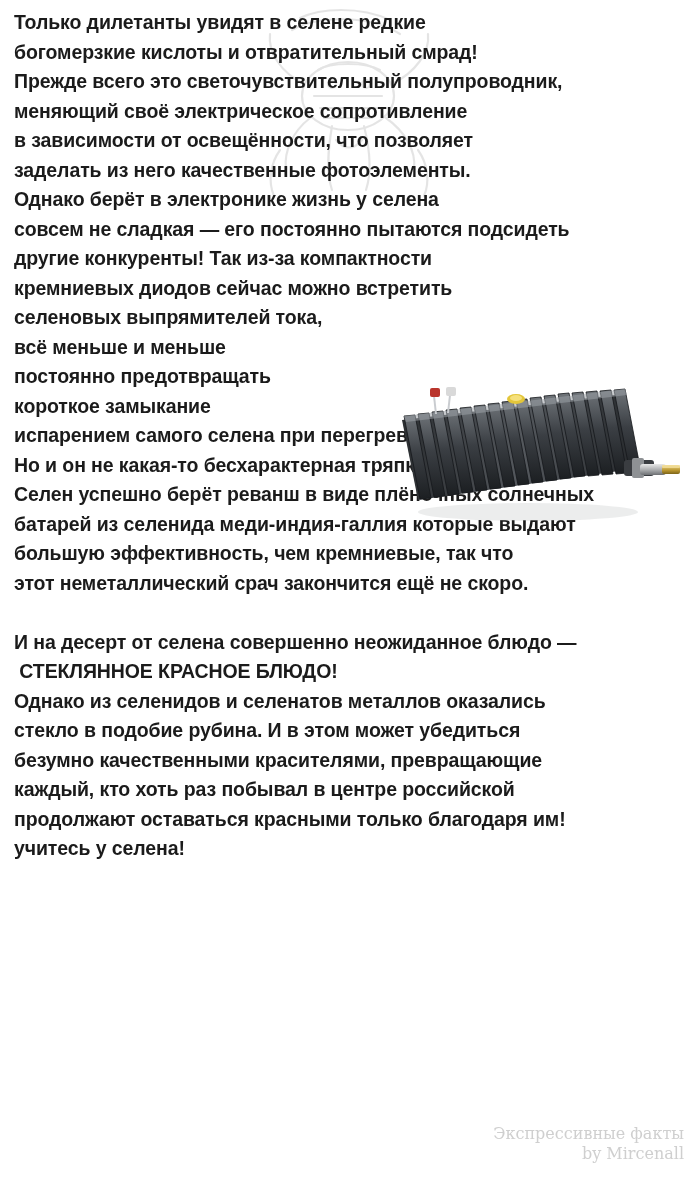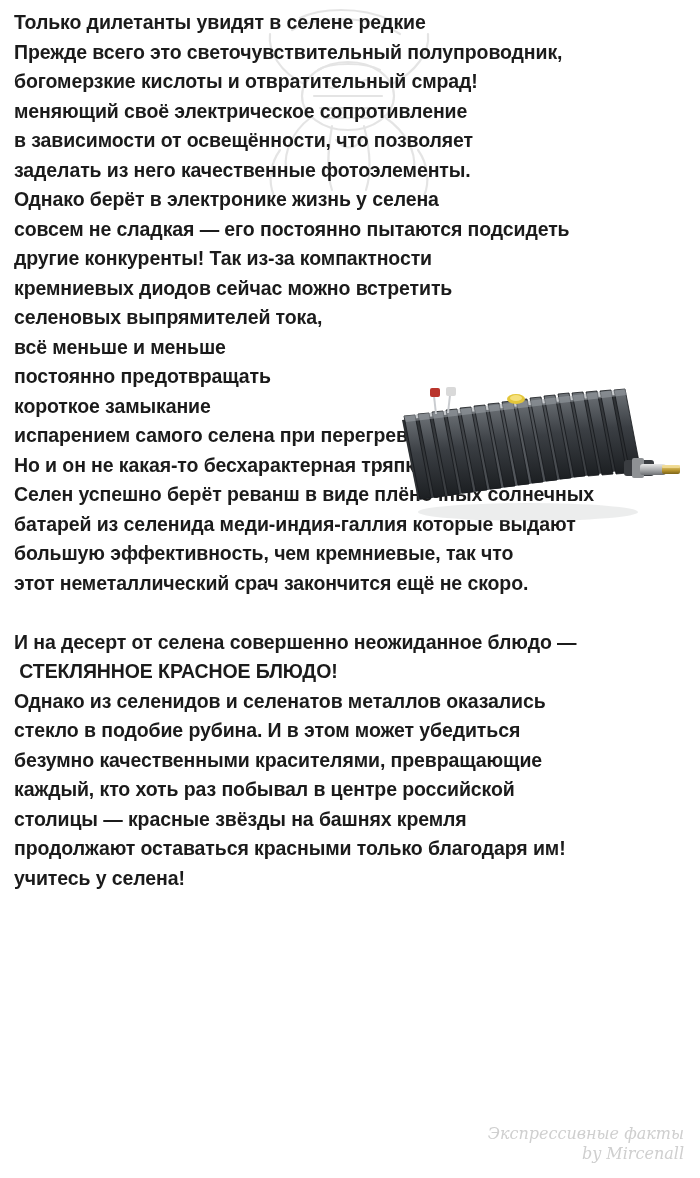--- a/index.html
+++ b/index.html
@@ -64,21 +64,20 @@
 
   .signature {
     position: absolute;
     right: 16px;
     bottom: 14px;
     text-align: right;
     z-index: 4;
   }
   .signature div {
     font-family: "DejaVu Serif", serif;
-    font-style: italic;
     font-size: 16px;
     color: #cfcfcf;
     line-height: 20px;
   }
 </style>
 </head>
 <body>
 
 <div class="page">
 
@@ -174,22 +173,22 @@
         <rect x="274" y="93" width="18" height="9" rx="2" fill="url(#brassGrad)"></rect>
         <rect x="274" y="93" width="18" height="3" rx="1" fill="#f2de9c" opacity="0.8"></rect>
       </g>
 
       <ellipse cx="140" cy="140" rx="110" ry="9" fill="#c8cacc" opacity="0.35"></ellipse>
     </svg>
   </div>
 
   <div class="text-block">
     <div class="line">Только дилетанты увидят в селене редкие</div>
+    <div class="line">богомерзкие кислоты и отвратительный смрад!</div>
     <div class="line">Прежде всего это светочувствительный полупроводник,</div>
-    <div class="line">богомерзкие кислоты и отвратительный смрад!</div>
     <div class="line">меняющий своё электрическое сопротивление</div>
     <div class="line">в зависимости от освещённости, что позволяет</div>
     <div class="line">заделать из него качественные фотоэлементы.</div>
     <div class="line">Однако берёт в электронике жизнь у селена</div>
     <div class="line">совсем не сладкая — его постоянно пытаются подсидеть</div>
     <div class="line">другие конкуренты! Так из-за компактности</div>
     <div class="line">кремниевых диодов сейчас можно встретить</div>
     <div class="line">селеновых выпрямителей тока,</div>
     <div class="line">всё меньше и меньше</div>
     <div class="line">постоянно предотвращать</div>
@@ -200,21 +199,20 @@
     <div class="line">батарей из селенида меди-индия-галлия которые выдают</div>
     <div class="line">большую эффективность, чем кремниевые, так что</div>
     <div class="line">этот неметаллический срач закончится ещё не скоро.</div>
     <div class="line blank"></div>
     <div class="line">И на десерт от селена совершенно неожиданное блюдо —</div>
     <div class="line"> СТЕКЛЯННОЕ КРАСНОЕ БЛЮДО!</div>
     <div class="line">Однако из селенидов и селенатов металлов оказались</div>
     <div class="line">стекло в подобие рубина. И в этом может убедиться</div>
     <div class="line">безумно качественными красителями, превращающие</div>
     <div class="line">каждый, кто хоть раз побывал в центре российской</div>
-    <div class="line">столицы — красные звёзды на башнях кремля</div>
     <div class="line">продолжают оставаться красными только благодаря им!</div>
     <div class="line">учитесь у селена!</div>
   </div>
 
   <div class="signature">
     <div>Экспрессивные факты</div>
     <div>by Mircenall</div>
   </div>
 
 </div>

